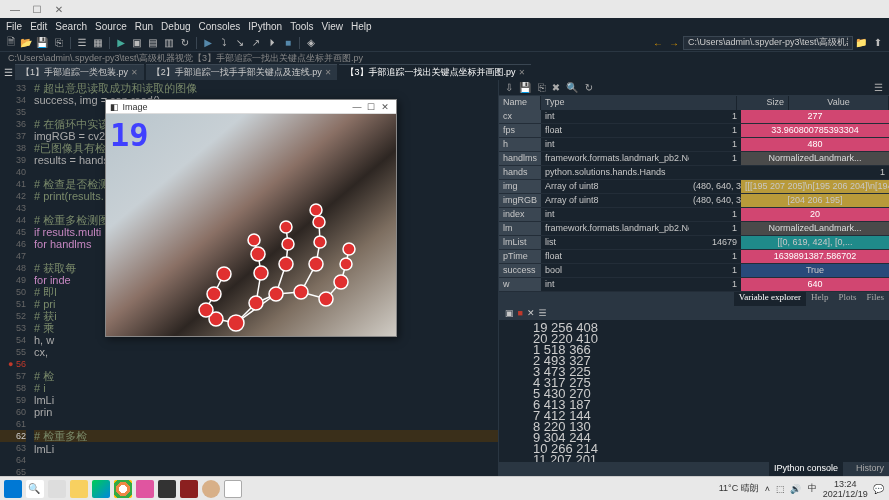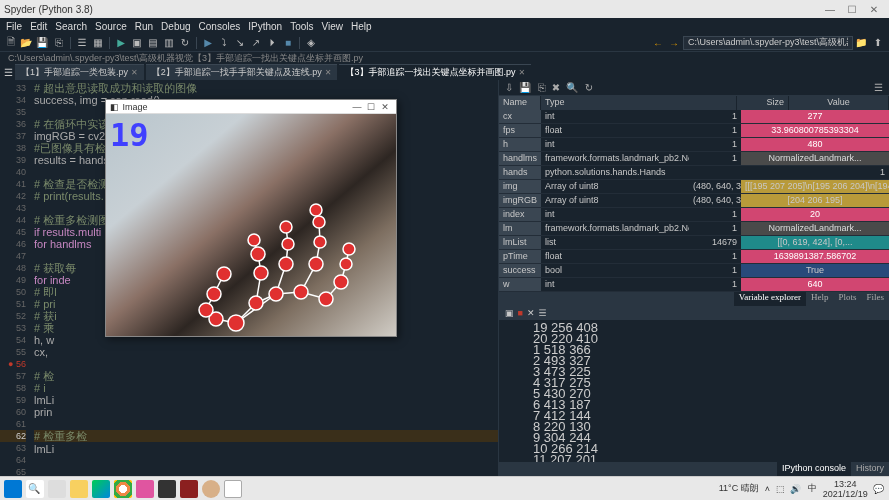--- a/index.html
+++ b/index.html
@@ -71,38 +71,37 @@
 
 .panetabs { height:14px; background:#2a3642; display:flex; justify-content:flex-end; font-size:9px; }
 .panetabs span { padding:0 5px; color:#aaa;font-family:Liberation Serif, serif; }
 .panetabs .on { background:#19232d; color:#fff; }
 
 
 .contitle { height:14px; display:flex; align-items:center; padding:0 6px; font-size:9px; background:#2a3642; }
 .contitle .ct{flex:1;}
 .contitle .ci{color:#c0392b;margin-left:4px;}
 .conout { flex:1; background:#19232d; font-family:Consolas,monospace; font-size:13px; line-height:11px; color:#ccc; padding:2px 6px; overflow:hidden;margin-left:28px; }
-.contabs { height:14px; background:#2a3642; display:flex; justify-content:flex-end; font-size:9px; }
+.contabs { height:14px; background:#2a3642; display:flex; justify-content:flex-end; font-size:9px;gap:8px; }
 .contabs span { padding:1px 5px; color:#aaa; }
 .contabs .on { background:#19232d; color:#fff; }
 
 
 .status { height:14px; background:#19232d; border-top:1px solid #2a3642; display:flex; align-items:center; font-size:9px; color:#888; padding:0 4px; gap:10px; }
 .status .r { margin-left:auto; display:flex; gap:10px; }
 
 
 .taskbar { position:absolute; bottom:0; left:0; right:0; height:24px; background:#e8e8e8; display:flex; align-items:center; padding:0 4px; gap:4px; border-top:1px solid #ccc; }
 .taskbar .ti { width:18px; height:18px; border-radius:2px; }
 .taskbar .tray { margin-left:auto; display:flex; align-items:center; gap:6px; font-size:9px; color:#333; }
 </style>
 </head>
 <body>
 
 <div class="titlebar">
-  <span class="title">Spyder (Python 3.8)</span>
   <span class="wbtn">—</span>
   <span class="wbtn">☐</span>
   <span class="wbtn">✕</span>
 </div>
 
 <div class="menubar">
   <span>File</span>
   <span>Edit</span>
   <span>Search</span>
   <span>Source</span>

